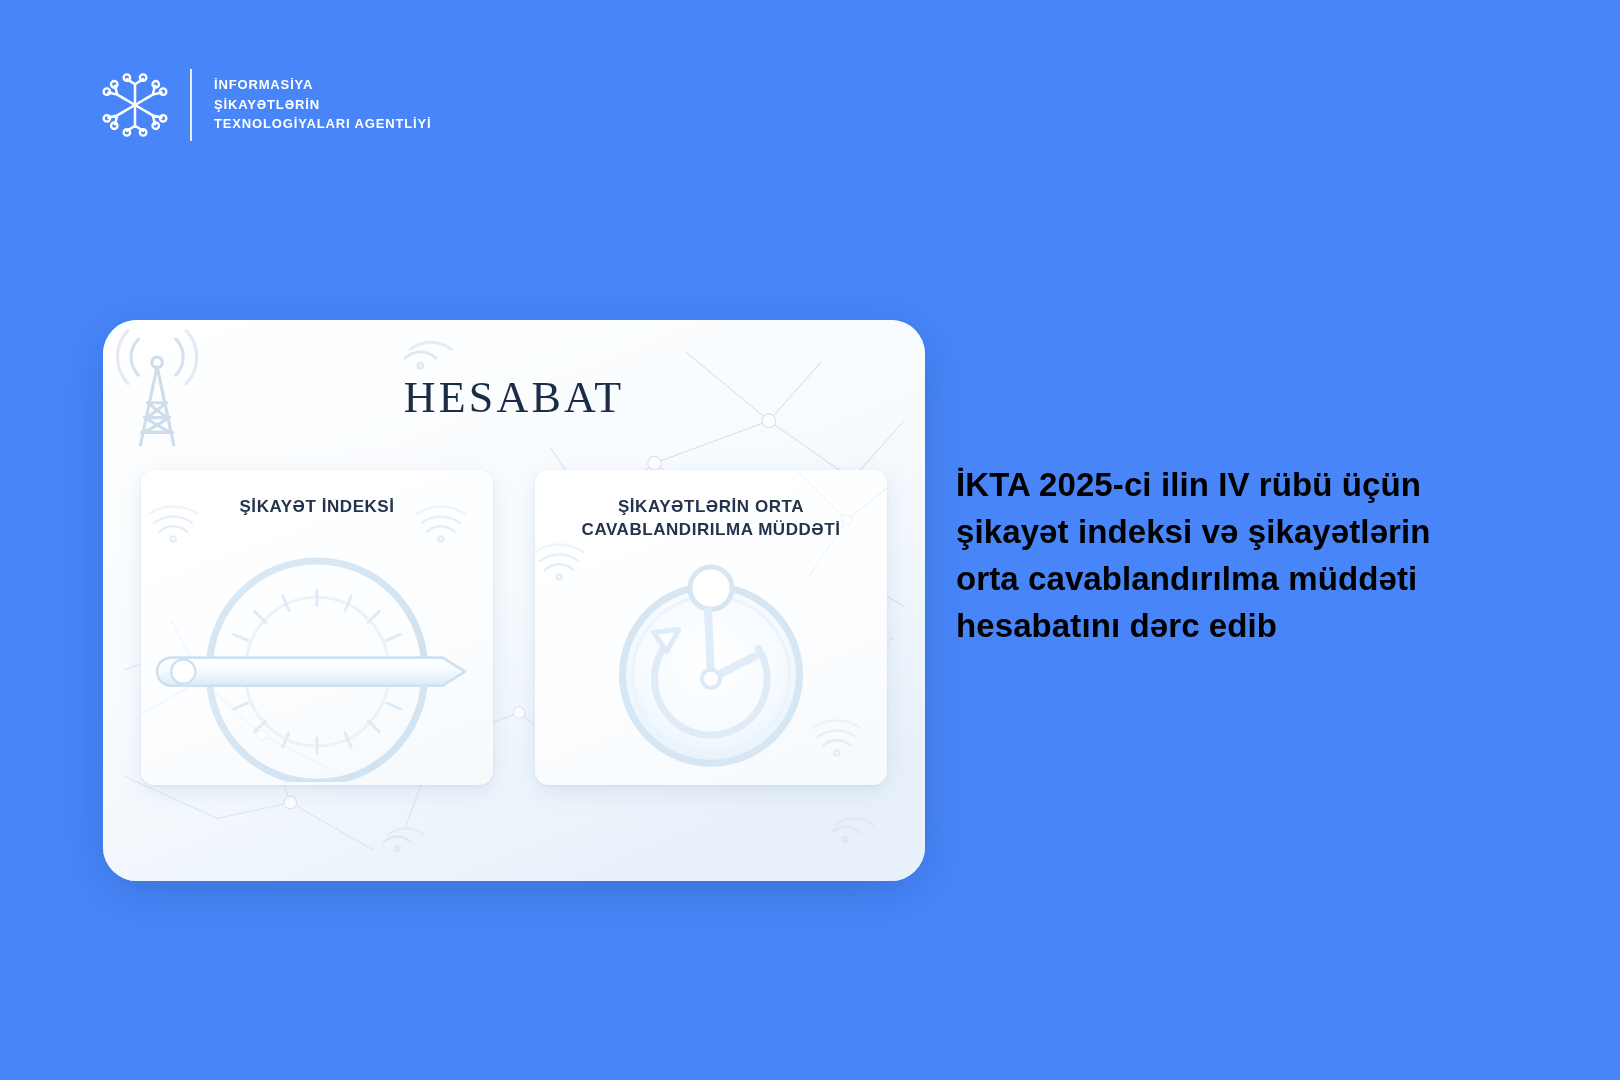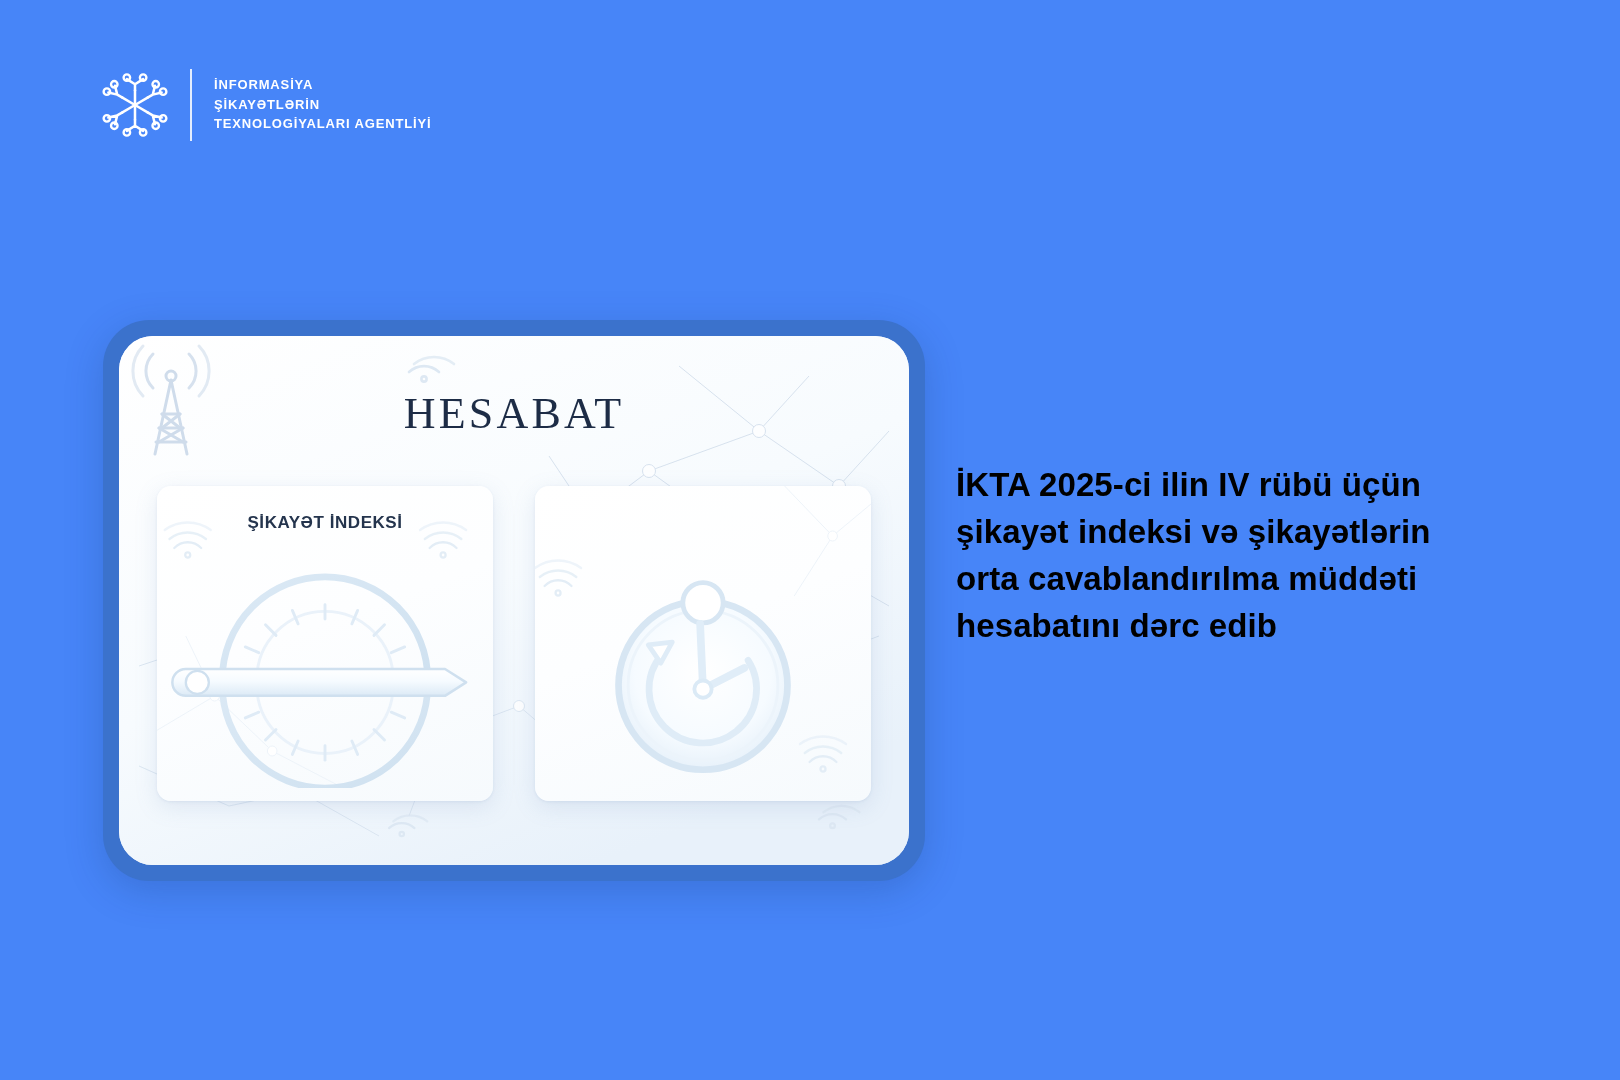--- a/index.html
+++ b/index.html
@@ -46,21 +46,20 @@
     white-space:nowrap;
   }
 
   
   .poster-frame {
     position:absolute;
     left:103px; top:320px;
     width:822px; height:561px;
     background:#3b72cc;
     border-radius:46px;
-    padding:16px;
     box-shadow:0 10px 38px rgba(20,50,110,.22);
   }
   .poster {
     position:relative;
     width:100%; height:100%;
     border-radius:34px;
     overflow:hidden;
     background:
       radial-gradient(circle at 22% 14%, #ffffff 0%, #fbfdff 34%, #f2f7fc 68%, #eaf2fa 100%);
   }
@@ -342,20 +341,22 @@
                 <path d="M-10 6 a42 42 0 0 1 48 0" opacity=".6"></path>
                 <circle cx="14" cy="31" r="2.6"></circle>
               </g>
             </g>
             <g stroke="#edf3f9" stroke-width="1" fill="none">
               <path d="M250 -10 L310 50 L360 10 M310 50 L270 110"></path>
               <circle cx="310" cy="50" r="5" fill="#ffffff"></circle>
             </g>
           </svg>
 
+          <div class="tile-label">ŞİKAYƏTLƏRİN ORTA
+CAVABLANDIRILMA MÜDDƏTİ</div>
 
           <svg class="tile-art" viewBox="0 0 350 225" preserveAspectRatio="xMidYMid meet">
             <defs>
               <radialGradient id="dialFill" cx="50%" cy="42%" r="62%">
                 <stop offset="0%" stop-color="#ffffff"></stop>
                 <stop offset="65%" stop-color="#f6fbff"></stop>
                 <stop offset="100%" stop-color="#e4eff9"></stop>
               </radialGradient>
             </defs>
 

